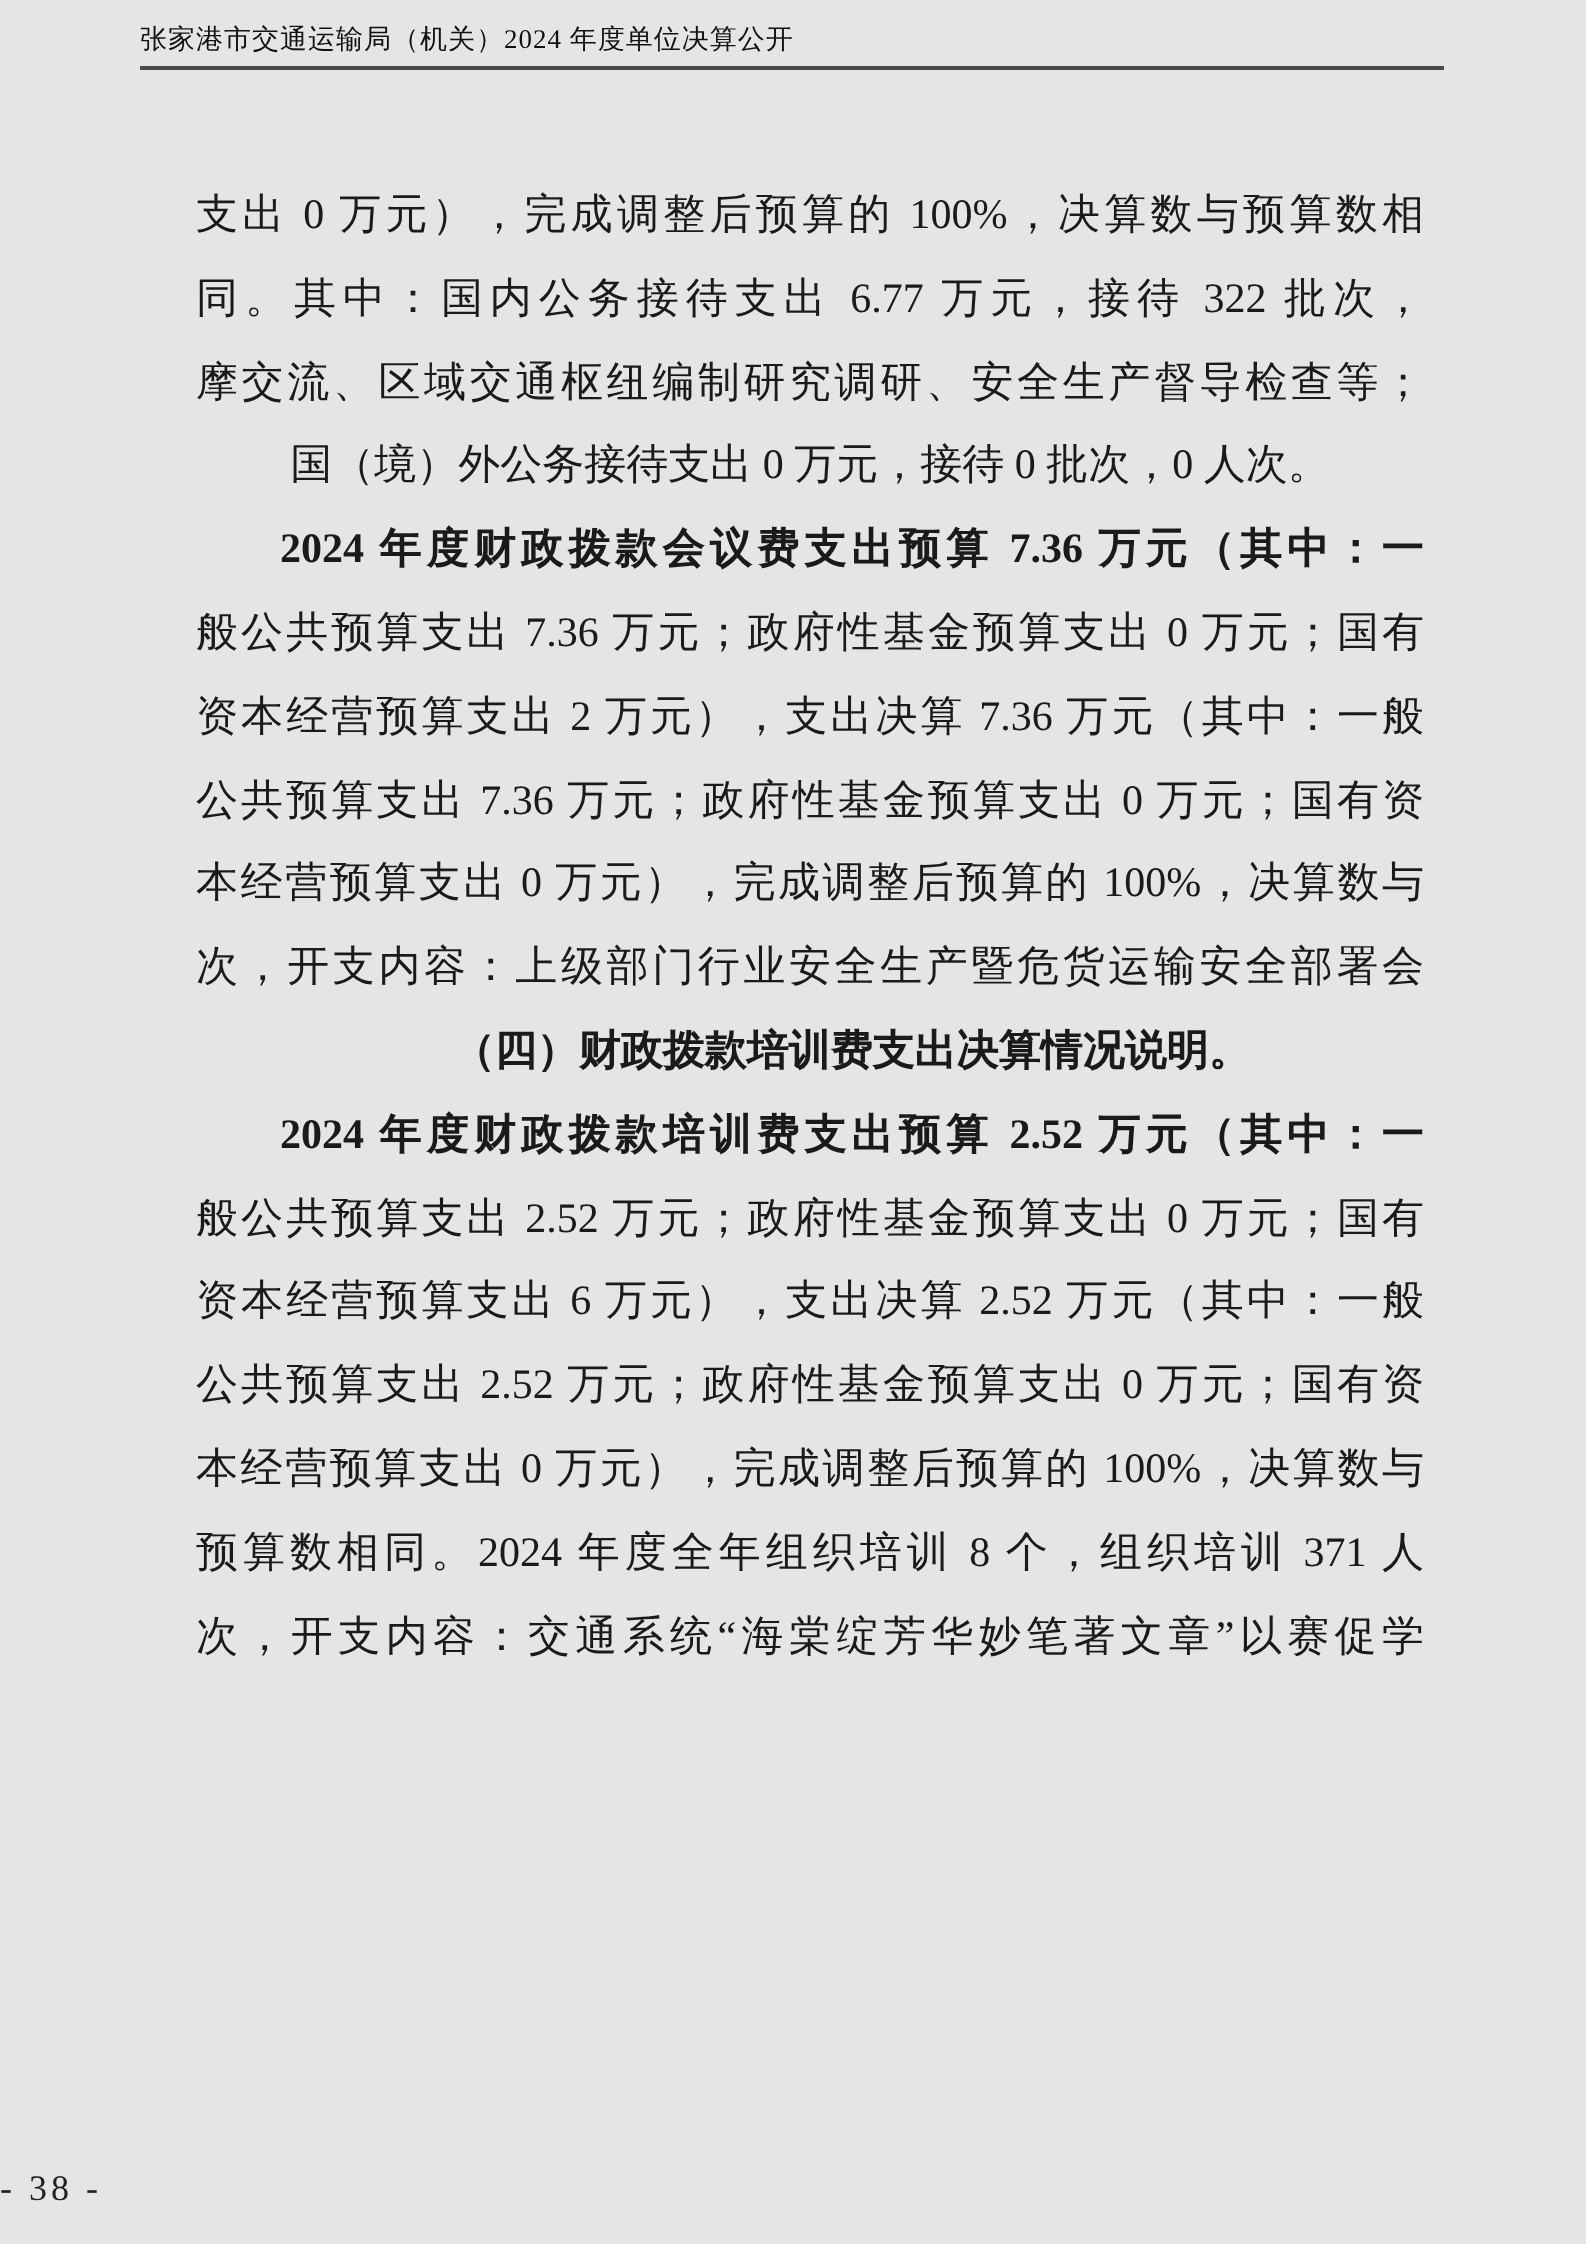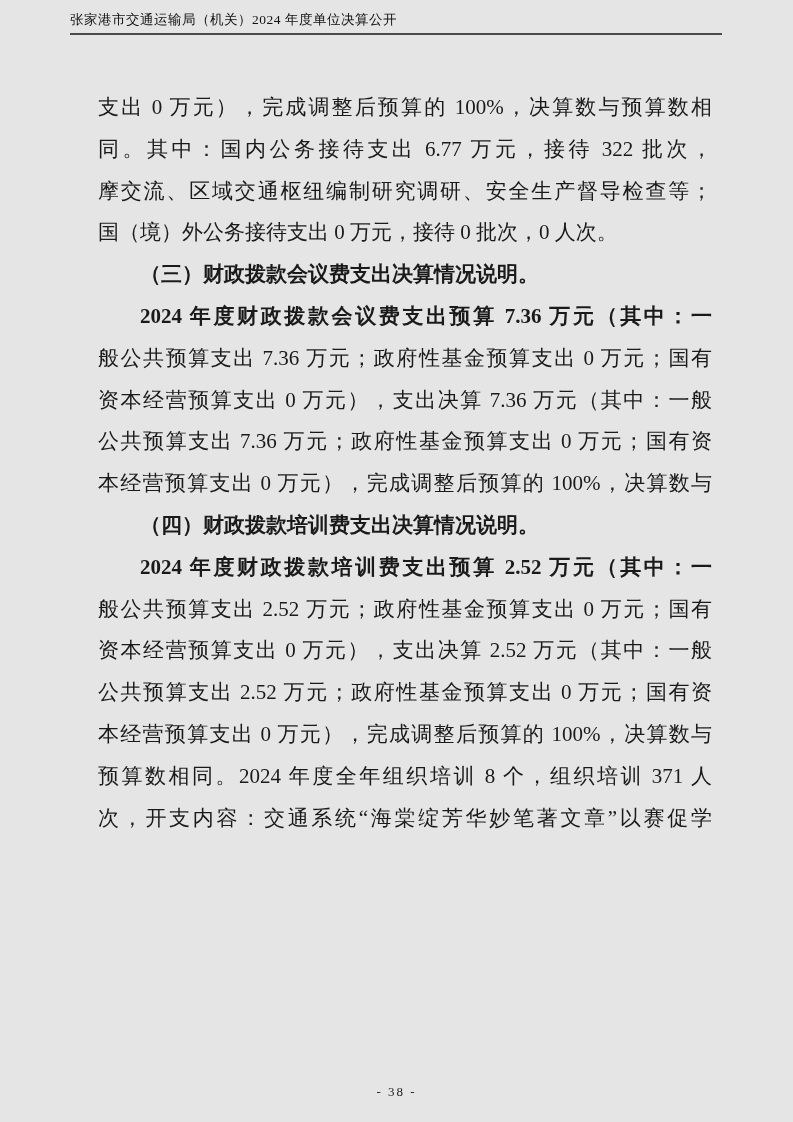--- a/index.html
+++ b/index.html
@@ -32,68 +32,68 @@
     left: 98px;
     top: 87px;
     width: 614px;
   }
   .line {
     height: 41.8px;
     line-height: 41.8px;
     font-size: 21px;
     white-space: normal;
     overflow: hidden;
+    text-align: center;
   }
   .line.justify {
     text-align: justify;
     text-align-last: justify;
     text-justify: inter-character;
   }
   .line.indent {
     text-indent: 2em;
     font-weight: bold;
   }
   .line.heading {
     font-weight: bold;
   }
   .footer {
     position: absolute;
     left: 0;
     right: 0;
     top: 1084px;
-    text-align: center;
-    font-size: 13px;
+    font-size: 18px;
     letter-spacing: 2px;
     color: #222222;
   }
 </style>
 </head>
 <body>
 
 <div class="page">
 
   <div class="header">
     <span>张家港市交通运输局（机关）2024 年度单位决算公开</span>
   </div>
 
   <div class="content">
       <div class="line justify">支出 0 万元），完成调整后预算的 100%，决算数与预算数相</div>
       <div class="line justify">同。其中：国内公务接待支出 6.77 万元，接待 322 批次，</div>
       <div class="line justify">摩交流、区域交通枢纽编制研究调研、安全生产督导检查等；</div>
       <div class="line">国（境）外公务接待支出 0 万元，接待 0 批次，0 人次。</div>
-      <div class="line heading indent">（三）财政拨款会议费支出决算情况说明。</div>
       <div class="line indent justify">2024 年度财政拨款会议费支出预算 7.36 万元（其中：一</div>
       <div class="line justify">般公共预算支出 7.36 万元；政府性基金预算支出 0 万元；国有</div>
-      <div class="line justify">资本经营预算支出 0 万元），支出决算 7.36 万元（其中：一般</div>
+      <div class="line justify">资本经营预算支出 2 万元），支出决算 7.36 万元（其中：一般</div>
       <div class="line justify">公共预算支出 7.36 万元；政府性基金预算支出 0 万元；国有资</div>
       <div class="line justify">本经营预算支出 0 万元），完成调整后预算的 100%，决算数与</div>
+      <div class="line justify">次，开支内容：上级部门行业安全生产暨危货运输安全部署会</div>
       <div class="line heading indent">（四）财政拨款培训费支出决算情况说明。</div>
       <div class="line indent justify">2024 年度财政拨款培训费支出预算 2.52 万元（其中：一</div>
       <div class="line justify">般公共预算支出 2.52 万元；政府性基金预算支出 0 万元；国有</div>
-      <div class="line justify">资本经营预算支出 0 万元），支出决算 2.52 万元（其中：一般</div>
+      <div class="line justify">资本经营预算支出 6 万元），支出决算 2.52 万元（其中：一般</div>
       <div class="line justify">公共预算支出 2.52 万元；政府性基金预算支出 0 万元；国有资</div>
       <div class="line justify">本经营预算支出 0 万元），完成调整后预算的 100%，决算数与</div>
       <div class="line justify">预算数相同。2024 年度全年组织培训 8 个，组织培训 371 人</div>
       <div class="line justify">次，开支内容：交通系统“海棠绽芳华妙笔著文章”以赛促学</div>
     </div>
 
   <div class="footer">
     <span>- 38 -</span>
   </div>
 

